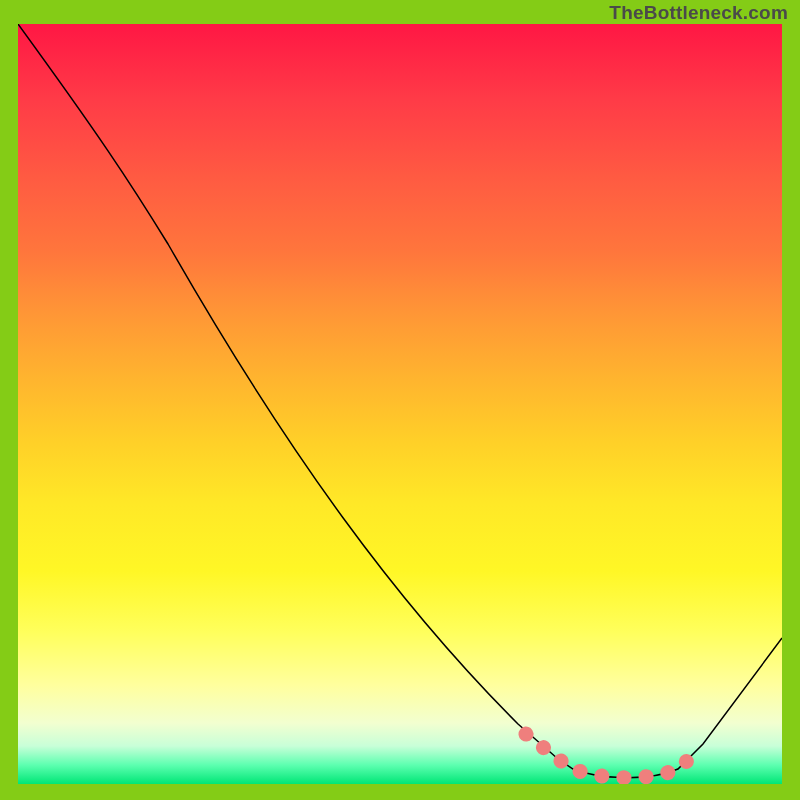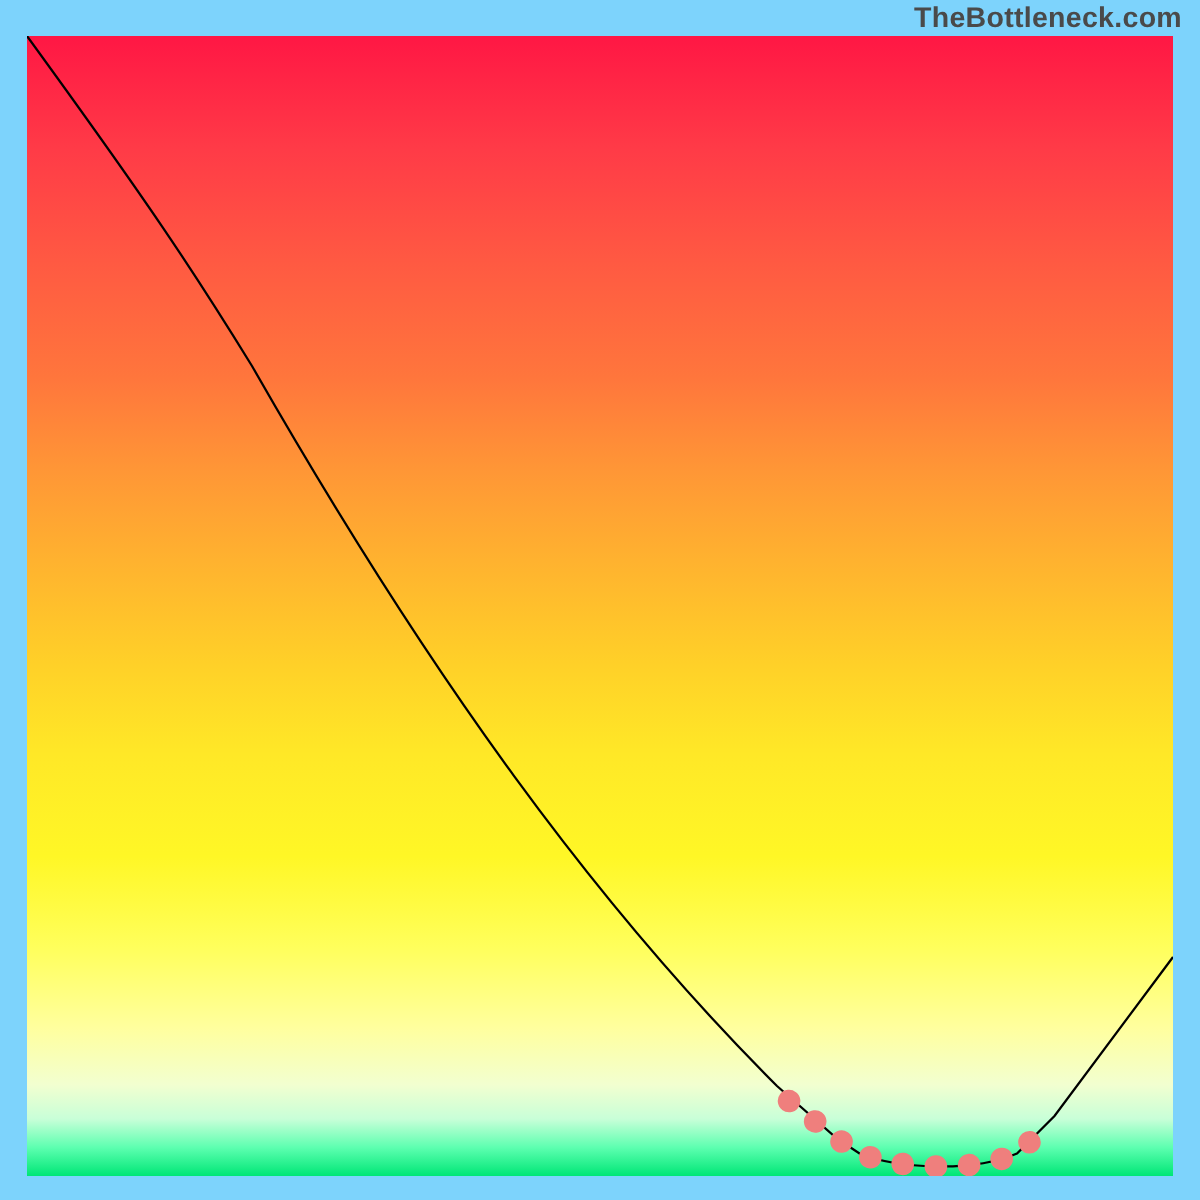--- a/index.html
+++ b/index.html
@@ -1,16 +1,16 @@
 <!DOCTYPE html>
 <html><head>
 <meta charset="utf-8">
 <style>
   html,body{margin:0;padding:0;width:800px;height:800px;background:#000;overflow:hidden}
-  .frame{position:absolute;inset:0;background:#7dd3fc}
+  .frame{position:absolute;inset:0;background:#84cc16}
   .plot{position:absolute;left:18px;top:24px;width:764px;height:760px;overflow:hidden}
   .gradient{position:absolute;inset:0;
     background:linear-gradient(to bottom,
       #ff1744 0%,
       #ff3b47 10%,
       #ff5a42 20%,
       #ff763c 30%,
       #ff9636 38%,
       #ffb22f 46%,
       #ffd028 55%,

